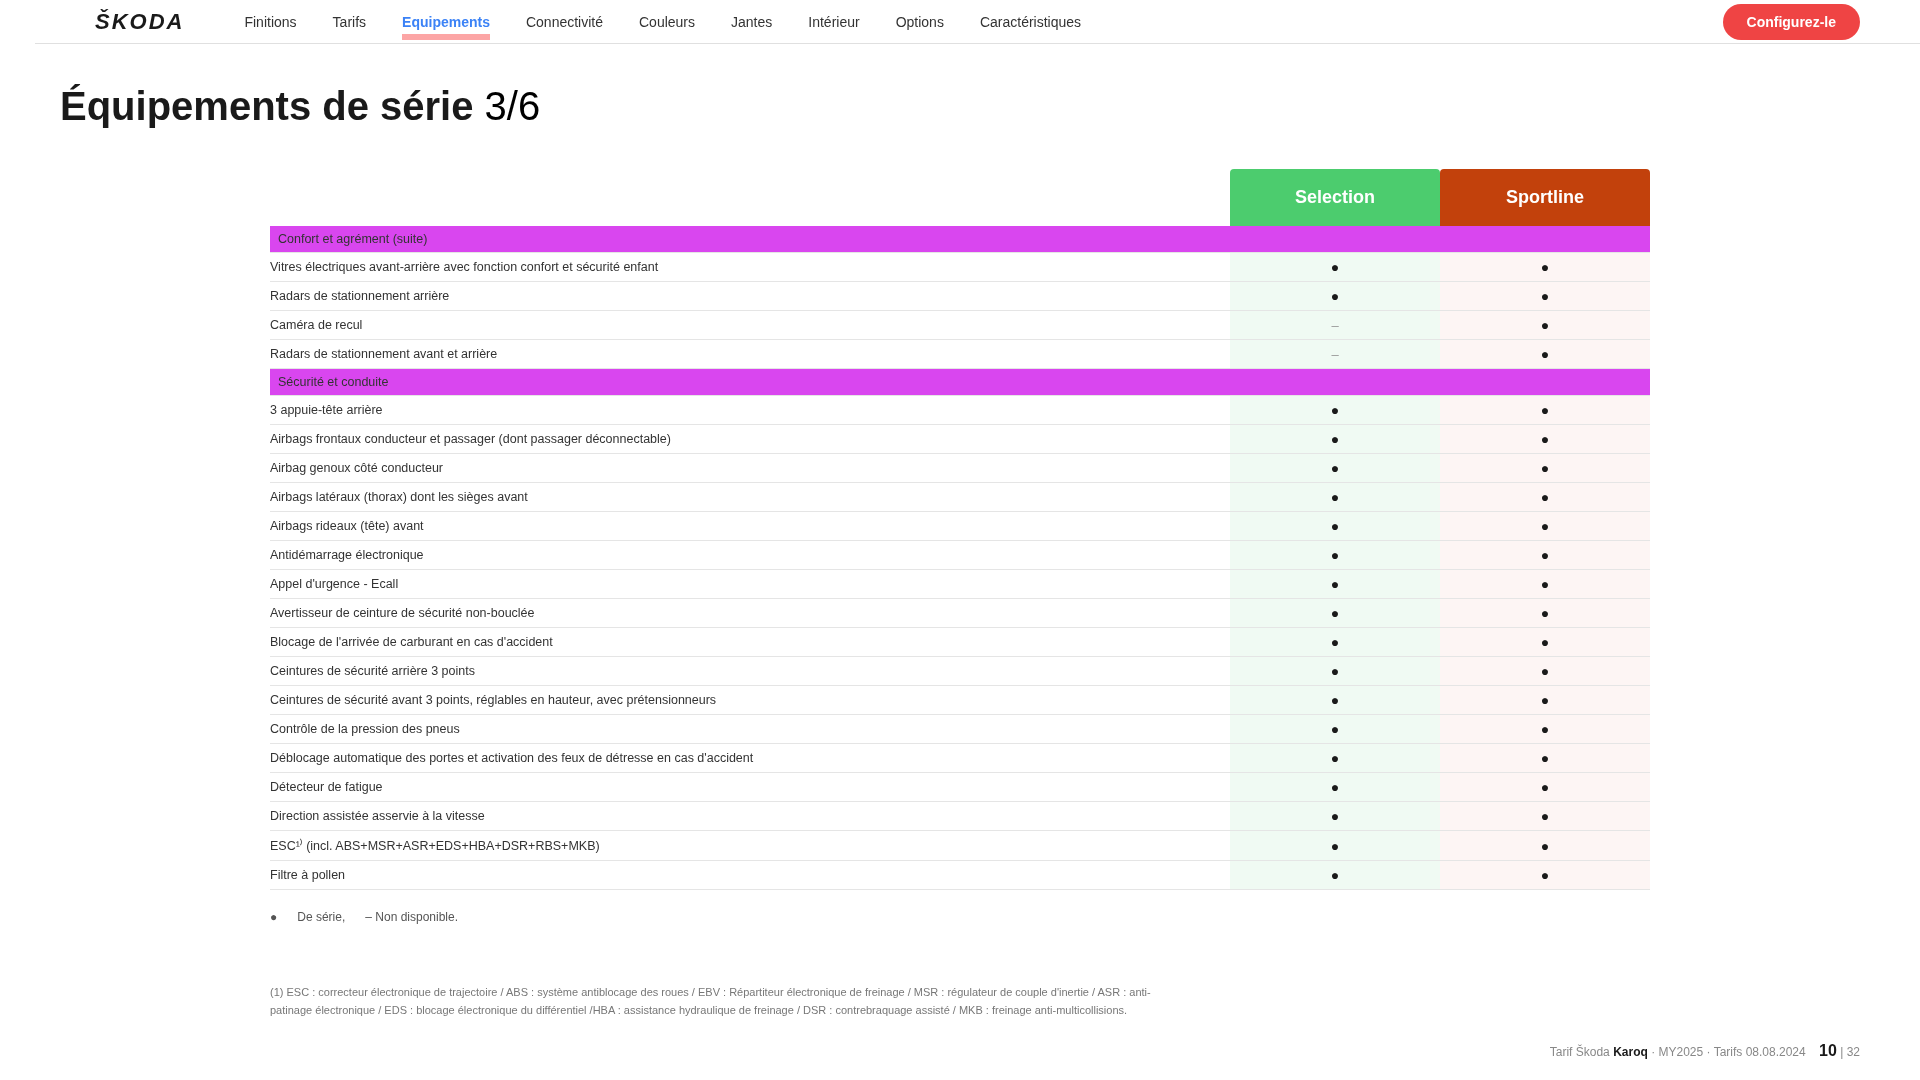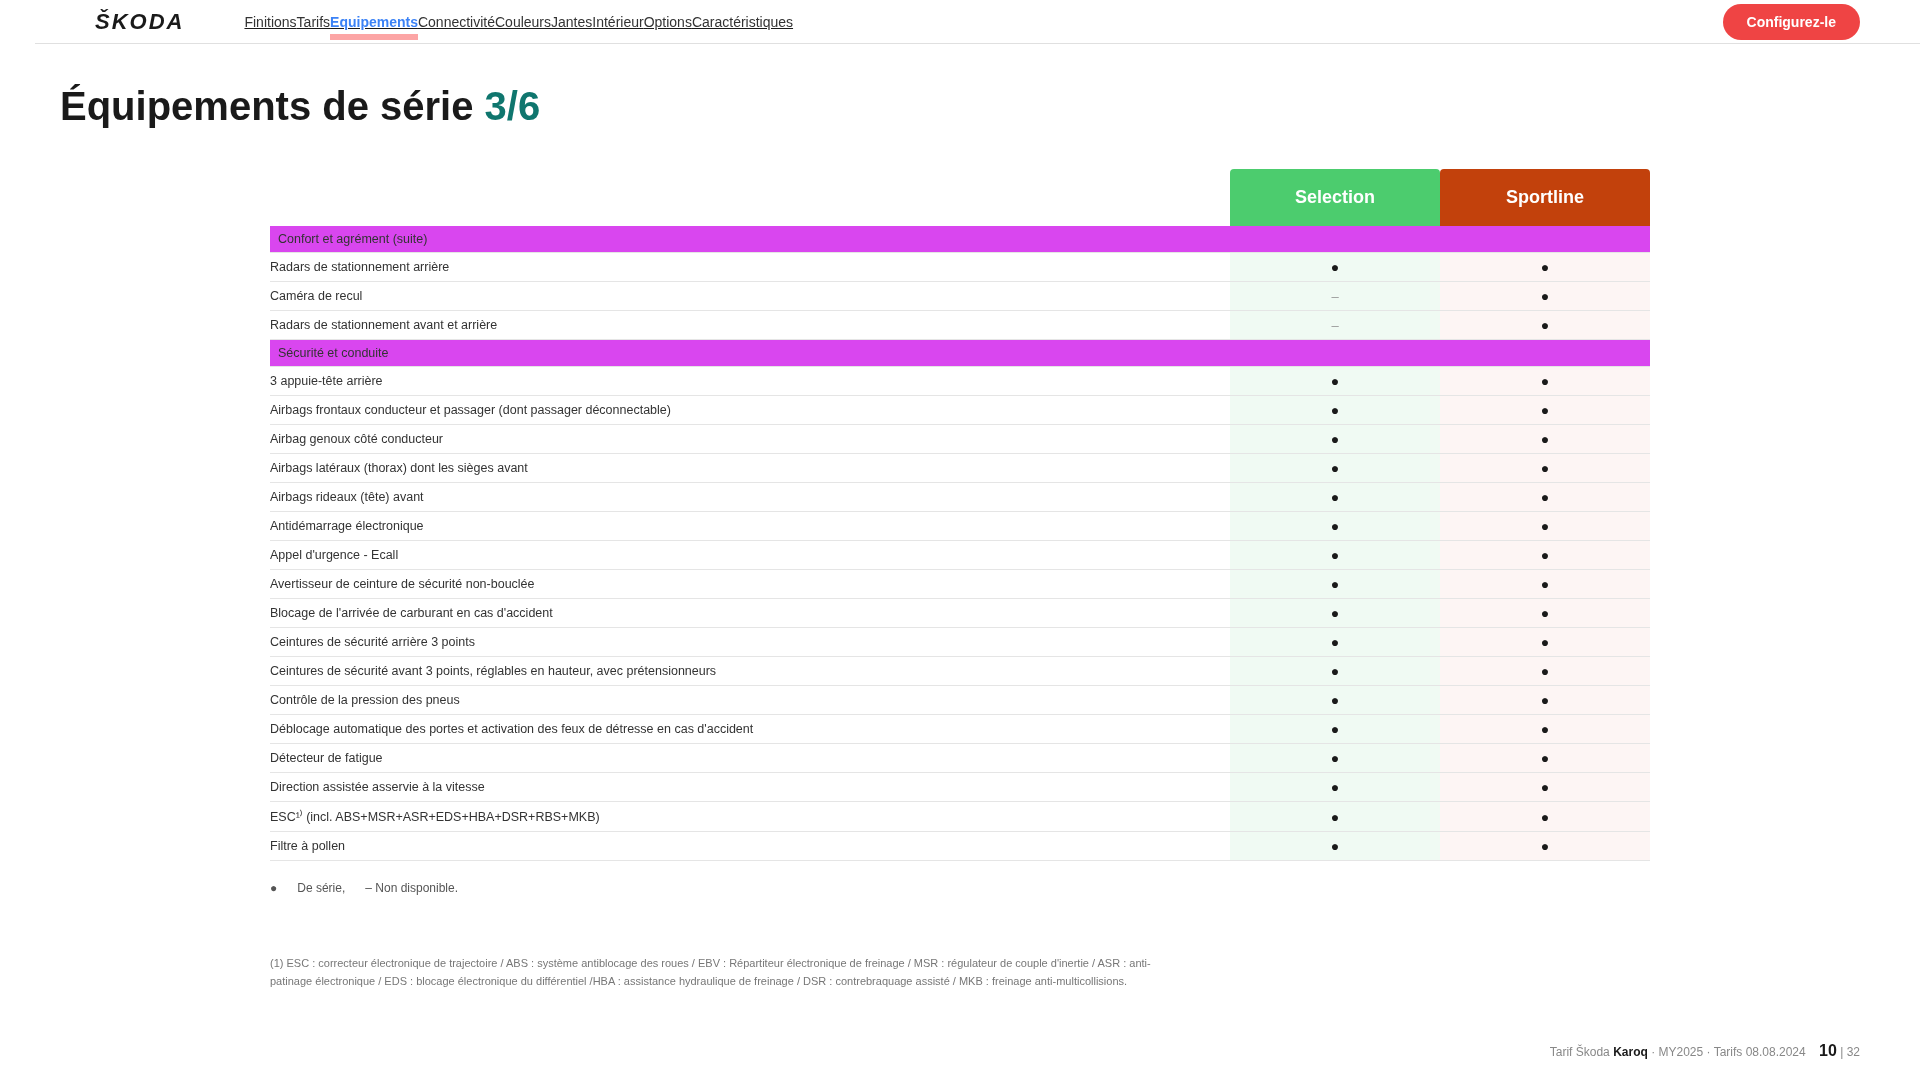--- a/index.html
+++ b/index.html
@@ -26,22 +26,22 @@
       font-size: 22px;
       font-weight: 900;
       letter-spacing: 2px;
       color: #1a1a1a;
       margin-right: 60px;
       font-style: italic;
     }
     .nav-links {
       display: flex;
       list-style: none;
+      gap: 36px;
       flex: 1;
-      text-decoration: underline;
     }
     .nav-links li a {
       text-decoration: none;
       color: #333;
       font-size: 14px;
       font-weight: 400;
       padding-bottom: 4px;
     }
     .nav-links li a.active {
       color: #3b82f6;
@@ -64,22 +64,22 @@
       padding: 40px 60px 60px 60px;
     }
     .page-title {
       font-size: 40px;
       font-weight: 800;
       color: #1a1a1a;
       margin-bottom: 40px;
     }
     .page-title .step {
       font-size: 40px;
-      font-weight: 700;
-      color: #0f766e;
+      font-weight: 400;
+      color: #000000;
     }
 
     
     .table-container {
       width: 100%;
       max-width: 1380px;
       margin-left: auto;
       margin-right: auto;
     }
 
@@ -212,20 +212,25 @@
       <div class="col-header selection">Selection</div>
       <div class="col-header sportline">Sportline</div>
     </div>
 
     <table class="equipment-table">
       <tbody id="table-body">
           <tr class="section-header">
             <td colspan="3" style="padding-left: 8px;">Confort et agrément (suite)</td>
           </tr>
           <tr>
+            <td class="feature-name">Vitres électriques avant-arrière avec fonction confort et sécurité enfant</td>
+            <td class="col-sel"><span class="bullet">●</span></td>
+            <td class="col-sport"><span class="bullet">●</span></td>
+          </tr>
+          <tr>
             <td class="feature-name">Radars de stationnement arrière</td>
             <td class="col-sel"><span class="bullet">●</span></td>
             <td class="col-sport"><span class="bullet">●</span></td>
           </tr>
           <tr>
             <td class="feature-name">Caméra de recul</td>
             <td class="col-sel"><span class="dash">–</span></td>
             <td class="col-sport"><span class="bullet">●</span></td>
           </tr>
           <tr>

